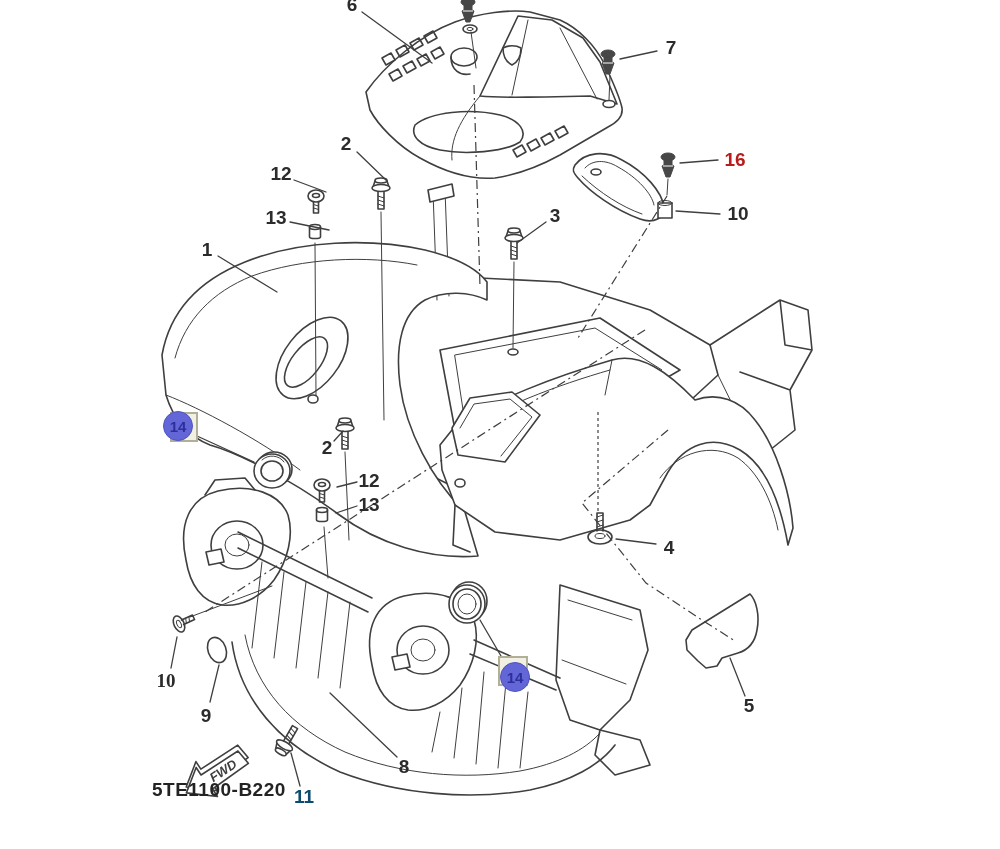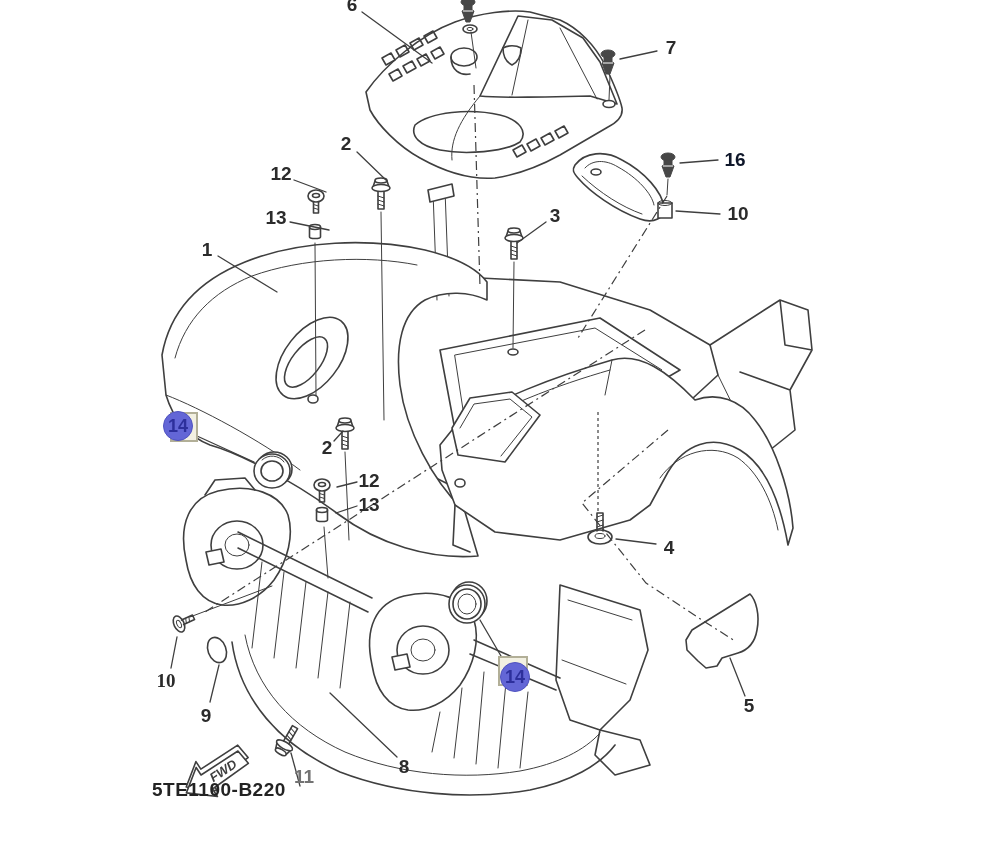--- a/index.html
+++ b/index.html
@@ -10,21 +10,21 @@
   .artw{fill:#ffffff;stroke:var(--line,#3f3f3f);stroke-width:1.6;stroke-linejoin:round;stroke-linecap:round;}
   .thin{fill:none;stroke:var(--line,#3f3f3f);stroke-width:1;stroke-linecap:round;}
   .leader{fill:none;stroke:var(--line,#3f3f3f);stroke-width:1.3;stroke-linecap:round;}
   .dashdot{fill:none;stroke:var(--line,#3f3f3f);stroke-width:1.2;stroke-dasharray:9 4 2 4;}
   .dashed{fill:none;stroke:var(--line,#3f3f3f);stroke-width:1.2;stroke-dasharray:3 3;}
   .dark{fill:#474747;stroke:#474747;stroke-width:1;}
   .callout{position:absolute;transform:translate(-50%,-50%);font-weight:bold;font-size:19px;line-height:1;
            user-select:none;}
   .hl-box{position:absolute;border:2px solid;box-sizing:border-box;}
   .hl-circle{position:absolute;width:28px;height:28px;border-radius:50%;display:flex;align-items:center;
-             justify-content:center;font-weight:bold;font-size:18px;line-height:1;}
+             justify-content:center;font-weight:bold;font-size:15px;line-height:1;}
   #part-code{position:absolute;left:152px;top:779px;font-size:19px;font-weight:bold;color:#232323;
              letter-spacing:.5px;}
   .fwd-text{font-size:13px;font-weight:bold;font-style:italic;fill:#3f3f3f;}
 </style>
 </head>
 <body>
 
 <div id="stage" style="background: rgb(255, 255, 255);">
 
 <svg viewBox="0 0 1000 849" width="1000" height="849">
@@ -210,34 +210,34 @@
     <path class="artw" d="M -34 -2 L -12 -18 L -12 -9 L 32 -9 L 34 7 L -10 9 L -10 18 Z"></path>
     <text class="fwd-text" x="-6" y="4">FWD</text>
   </g>
 </svg>
 
 <div id="callout-layer">
       <div class="callout" style="left: 352px; top: 4px; color: rgb(43, 43, 43);">6</div>
       <div class="callout" style="left: 671px; top: 47px; color: rgb(43, 43, 43);">7</div>
       <div class="callout" style="left: 346px; top: 143px; color: rgb(43, 43, 43);">2</div>
       <div class="callout" style="left: 281px; top: 173px; color: rgb(43, 43, 43);">12</div>
-      <div class="callout" style="left: 735px; top: 159px; color: #0f172a;">16</div>
+      <div class="callout" style="left: 735px; top: 159px; color: #b91c1c;">16</div>
       <div class="callout" style="left: 276px; top: 217px; color: rgb(43, 43, 43);">13</div>
       <div class="callout" style="left: 738px; top: 213px; color: rgb(43, 43, 43);">10</div>
       <div class="callout" style="left: 555px; top: 215px; color: rgb(43, 43, 43);">3</div>
       <div class="callout" style="left: 207px; top: 249px; color: rgb(43, 43, 43);">1</div>
       <div class="callout" style="left: 327px; top: 447px; color: rgb(43, 43, 43);">2</div>
       <div class="callout" style="left: 369px; top: 480px; color: rgb(43, 43, 43);">12</div>
       <div class="callout" style="left: 369px; top: 504px; color: rgb(43, 43, 43);">13</div>
       <div class="callout" style="left: 669px; top: 547px; color: rgb(43, 43, 43);">4</div>
       <div class="callout" style="left: 749px; top: 705px; color: rgb(43, 43, 43);">5</div>
       <div class="callout" style="left: 166px; top: 680px; color: rgb(43, 43, 43); font-family: Liberation Serif, serif;">10</div>
       <div class="callout" style="left: 206px; top: 715px; color: rgb(43, 43, 43);">9</div>
       <div class="callout" style="left: 404px; top: 766px; color: rgb(43, 43, 43);">8</div>
-      <div class="callout" style="left: 304px; top: 776px; color: #737373;">11</div>
+      <div class="callout" style="left: 304px; top: 796px; color: #0c4a6e;">11</div>
       <div class="hl-box" style="left: 170px; top: 412px; width: 28px; height: 30px; background: rgb(242, 240, 226); border-color: rgb(178, 175, 151);"></div>
       <div class="hl-circle" style="left: 163px; top: 411px; background: rgb(99, 102, 214); border: 1px solid rgb(80, 83, 192); color: rgb(45, 47, 156);">14</div>
       <div class="hl-box" style="left: 498px; top: 656px; width: 30px; height: 30px; background: rgb(242, 240, 226); border-color: rgb(178, 175, 151);"></div>
       <div class="hl-circle" style="left: 500px; top: 662px; background: rgb(99, 102, 214); border: 1px solid rgb(80, 83, 192); color: rgb(45, 47, 156);">14</div>
     </div>
 
 <div id="part-code">5TE1100-B220</div>
 
 </div>
 

